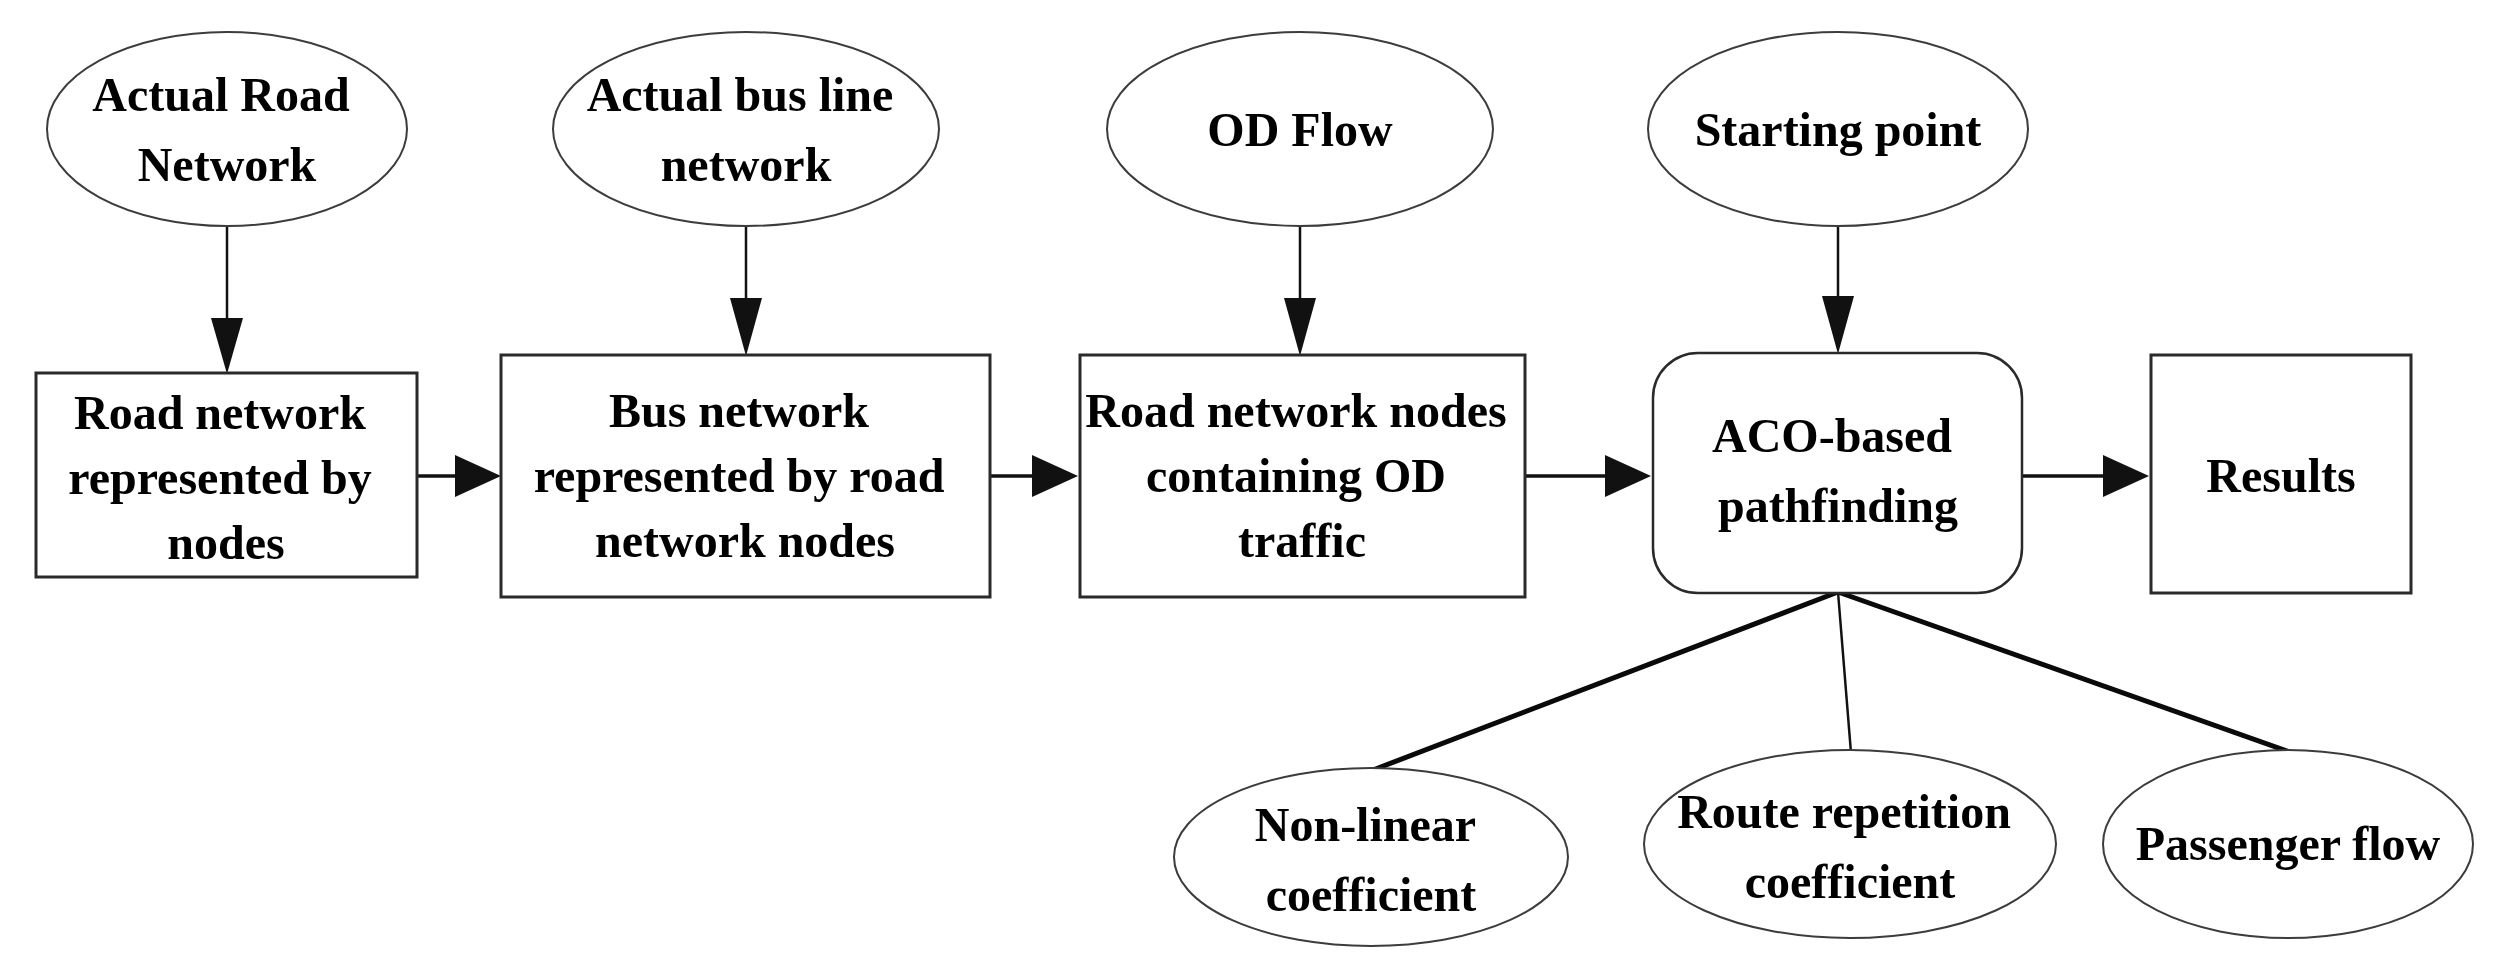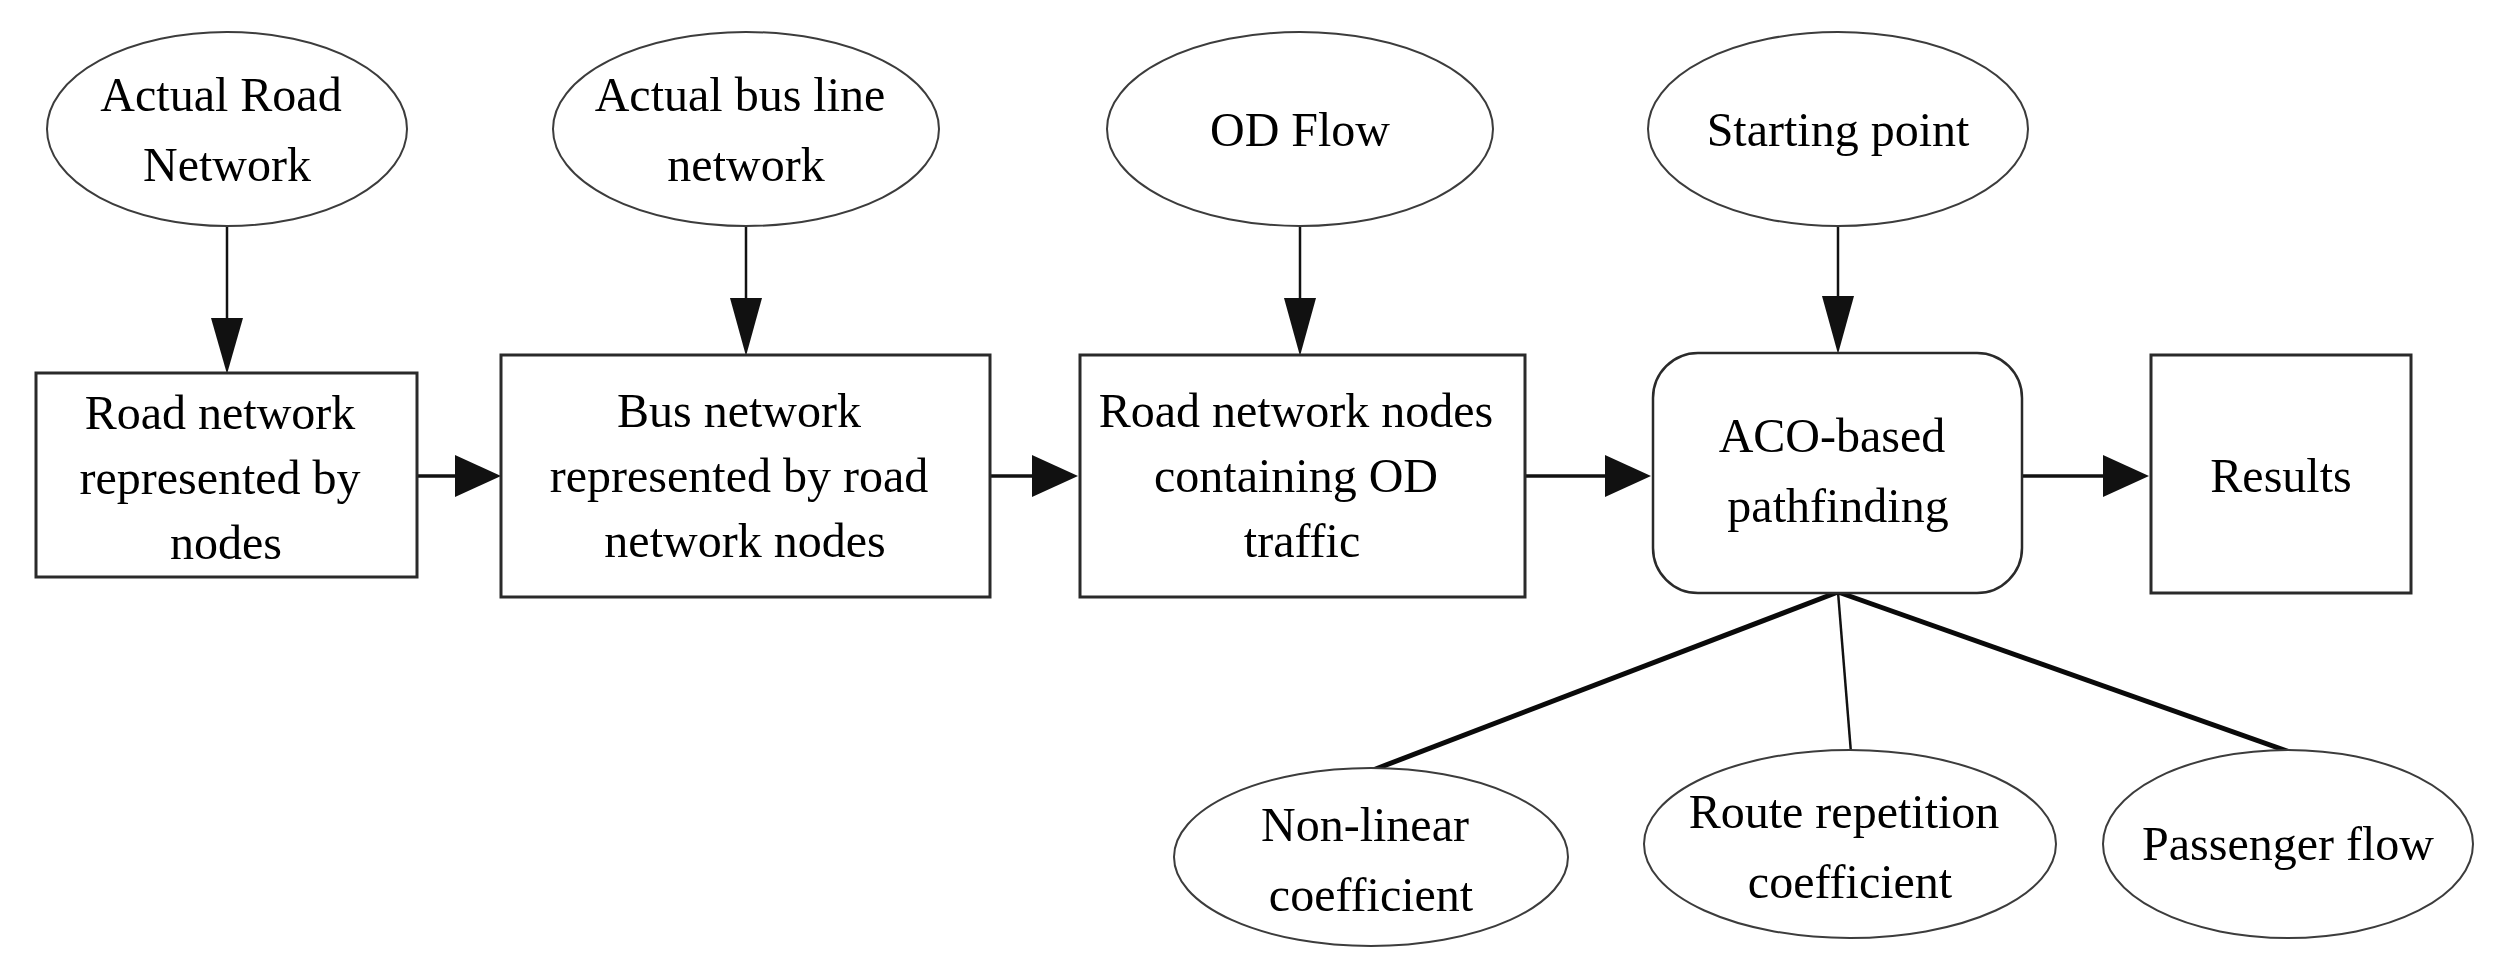--- a/index.html
+++ b/index.html
@@ -6,20 +6,21 @@
     margin: 0;
     padding: 0;
     background: #ffffff;
   }
   .stage {
     width: 2499px;
     height: 968px;
     background: #ffffff;
     position: relative;
     font-family: "Liberation Serif", "DejaVu Serif", serif;
+    font-weight: bold;
   }
   svg { display: block; }
   .node-shape {
     fill: #ffffff;
     stroke: #2a2a2a;
   }
   .ellipse-shape { stroke-width: 2; stroke: #3c3c3c; }
   .rect-shape    { stroke-width: 3; stroke: #2a2a2a; }
   .rounded-shape { stroke-width: 2.5; stroke: #2a2a2a; }
   .node-text {

